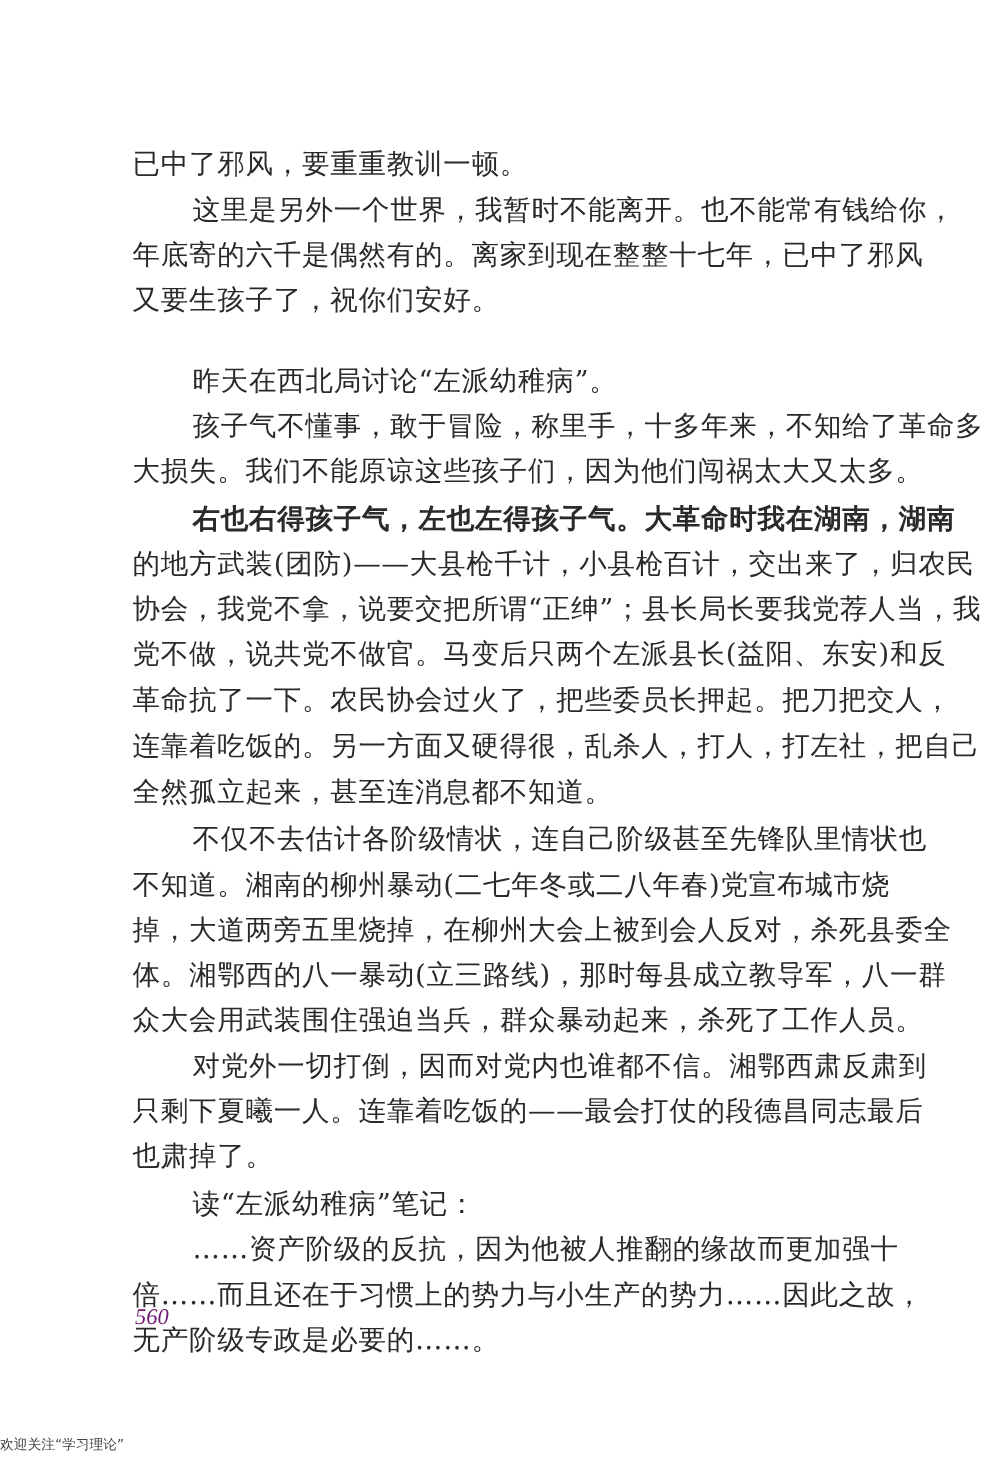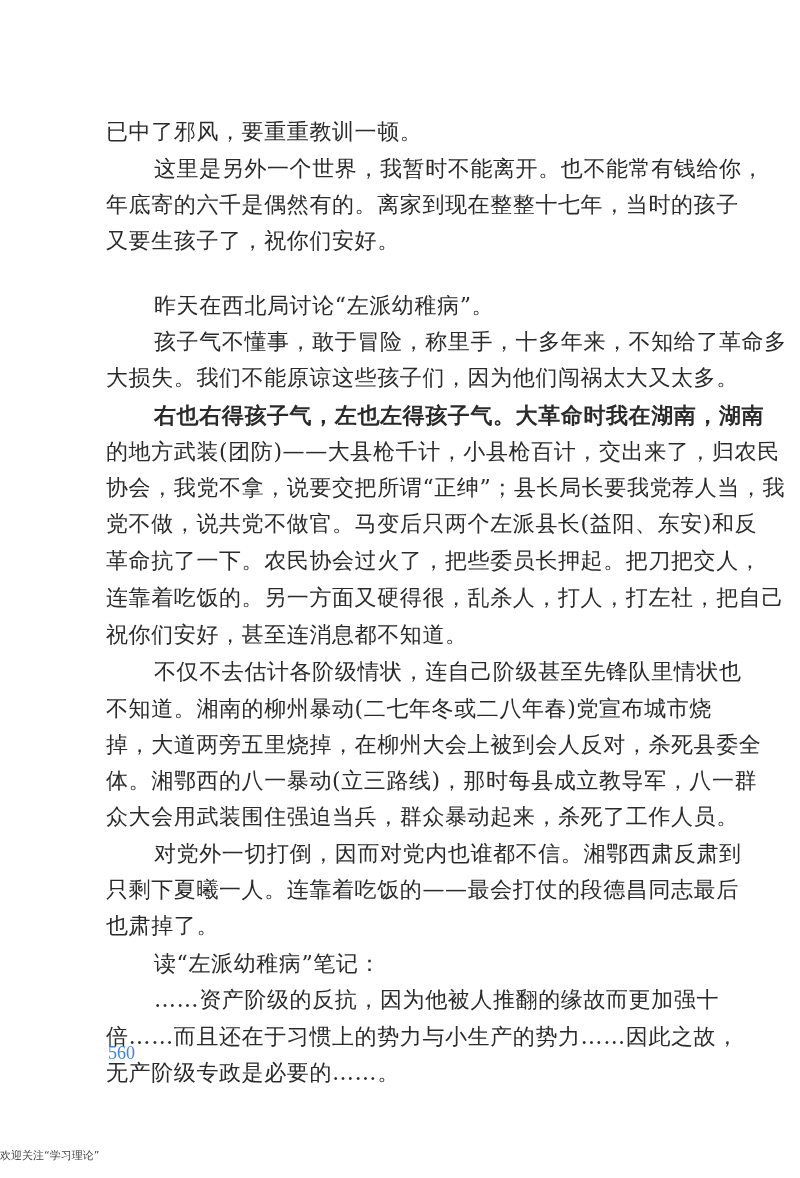--- a/index.html
+++ b/index.html
@@ -26,50 +26,51 @@
     white-space: nowrap;
     letter-spacing: 0.6px;
   }
   .indent { left: 48px; }
   .page-number {
     position: absolute;
     left: 108px;
     top: 1043px;
     font-size: 18px;
     font-family: "Liberation Serif", "DejaVu Serif", serif;
-    color: #3b82f6;
+    color: #701a75;
+    font-style: italic;
   }
   .footer {
     position: absolute;
     left: 0; right: 0;
     top: 1148px;
     text-align: left;
     font-size: 11px;
     font-family: "DejaVu Sans", sans-serif;
     color: #444;
   }
 </style>
 </head>
 <body>
 
 <div class="page">
   <div class="line" style="top: 0px;">已中了邪风，要重重教训一顿。</div>
   <div class="line indent" style="top: 37px;">这里是另外一个世界，我暂时不能离开。也不能常有钱给你，</div>
-  <div class="line" style="top: 73px;">年底寄的六千是偶然有的。离家到现在整整十七年，当时的孩子</div>
+  <div class="line" style="top: 73px;">年底寄的六千是偶然有的。离家到现在整整十七年，已中了邪风</div>
   <div class="line" style="top: 109px; text-align: center;">又要生孩子了，祝你们安好。</div>
   <div class="line indent" style="top: 174px;">昨天在西北局讨论“左派幼稚病”。</div>
   <div class="line indent" style="top: 210px;">孩子气不懂事，敢于冒险，称里手，十多年来，不知给了革命多</div>
   <div class="line" style="top: 246px;">大损失。我们不能原谅这些孩子们，因为他们闯祸太大又太多。</div>
   <div class="line indent" style="top: 283px; font-weight: bold;">右也右得孩子气，左也左得孩子气。大革命时我在湖南，湖南</div>
   <div class="line" style="top: 320px;">的地方武装(团防)——大县枪千计，小县枪百计，交出来了，归农民</div>
   <div class="line" style="top: 356px;">协会，我党不拿，说要交把所谓“正绅”；县长局长要我党荐人当，我</div>
   <div class="line" style="top: 392px;">党不做，说共党不做官。马变后只两个左派县长(益阳、东安)和反</div>
   <div class="line" style="top: 429px;">革命抗了一下。农民协会过火了，把些委员长押起。把刀把交人，</div>
   <div class="line" style="top: 466px;">连靠着吃饭的。另一方面又硬得很，乱杀人，打人，打左社，把自己</div>
-  <div class="line" style="top: 503px;">祝你们安好，甚至连消息都不知道。</div>
+  <div class="line" style="top: 503px;">全然孤立起来，甚至连消息都不知道。</div>
   <div class="line indent" style="top: 540px;">不仅不去估计各阶级情状，连自己阶级甚至先锋队里情状也</div>
   <div class="line" style="top: 577px;">不知道。湘南的柳州暴动(二七年冬或二八年春)党宣布城市烧</div>
   <div class="line" style="top: 613px;">掉，大道两旁五里烧掉，在柳州大会上被到会人反对，杀死县委全</div>
   <div class="line" style="top: 649px;">体。湘鄂西的八一暴动(立三路线)，那时每县成立教导军，八一群</div>
   <div class="line" style="top: 685px;">众大会用武装围住强迫当兵，群众暴动起来，杀死了工作人员。</div>
   <div class="line indent" style="top: 722px;">对党外一切打倒，因而对党内也谁都不信。湘鄂西肃反肃到</div>
   <div class="line" style="top: 758px;">只剩下夏曦一人。连靠着吃饭的——最会打仗的段德昌同志最后</div>
   <div class="line" style="top: 794px;">也肃掉了。</div>
   <div class="line indent" style="top: 832px;">读“左派幼稚病”笔记：</div>
   <div class="line indent" style="top: 868px;">……资产阶级的反抗，因为他被人推翻的缘故而更加强十</div>

